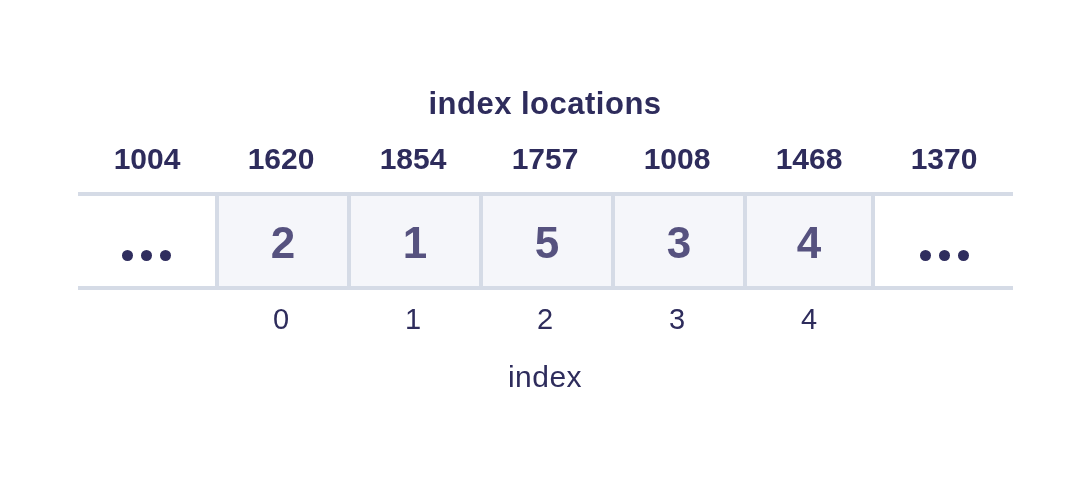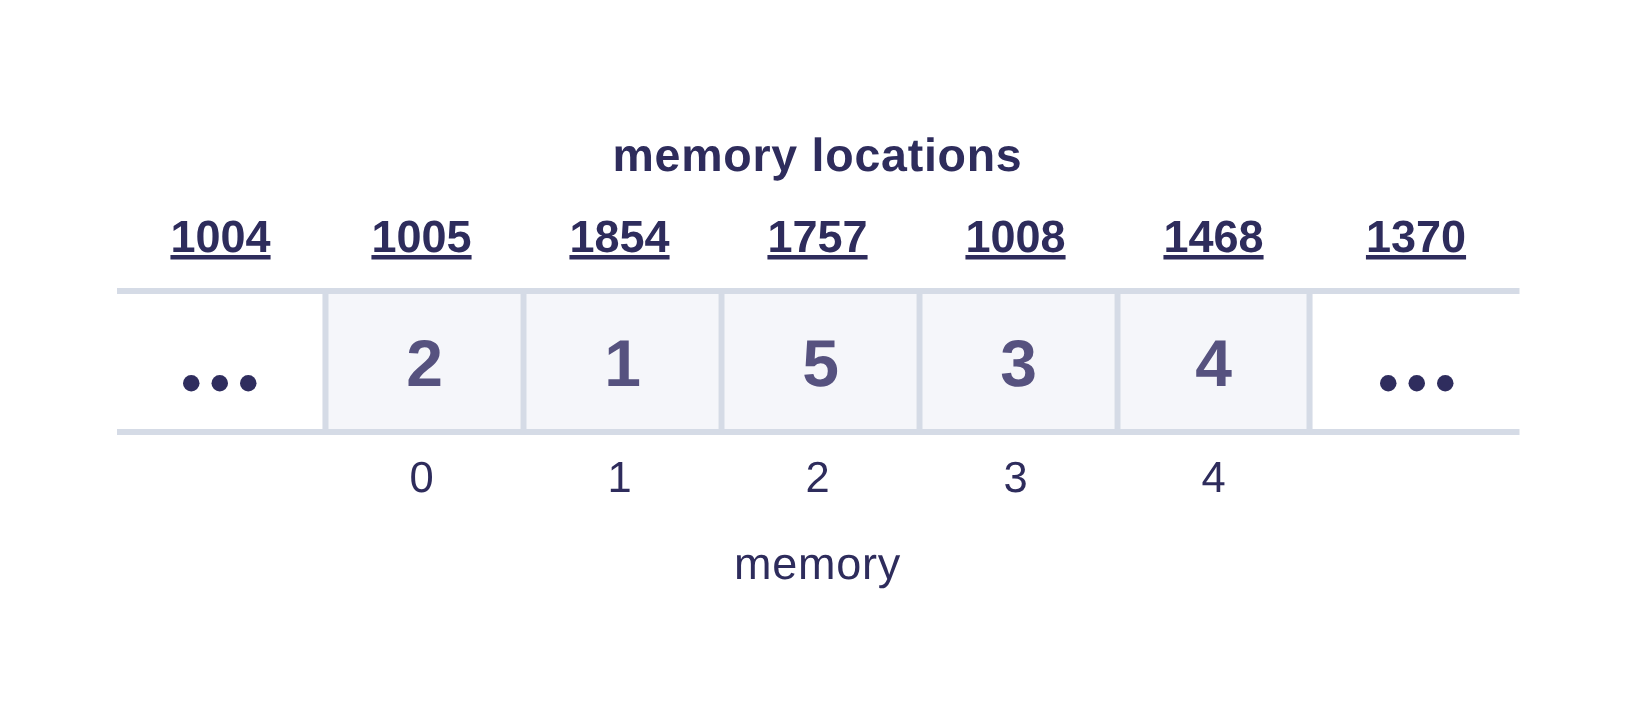--- a/index.html
+++ b/index.html
@@ -28,21 +28,20 @@
     color: #2e2c5c;
   }
   .addr {
     position: absolute;
     top: 142px;
     width: 140px;
     text-align: center;
     font-size: 30px;
     font-weight: 600;
     color: #2e2c5c;
-    text-decoration: underline;
   }
   .a0 { left:  77px; }
   .a1 { left: 211px; }
   .a2 { left: 343px; }
   .a3 { left: 475px; }
   .a4 { left: 607px; }
   .a5 { left: 739px; }
   .a6 { left: 874px; }
 
   .rail {
@@ -118,25 +117,25 @@
     font-weight: 500;
     letter-spacing: 0.5px;
     color: #2e2c5c;
   }
 </style>
 </head>
 <body>
 
 <div class="canvas">
 
-  <div class="title">memory locations</div>
+  <div class="title">index locations</div>
 
   <div class="addresses">
     <span class="addr a0">1004</span>
-    <span class="addr a1">1005</span>
+    <span class="addr a1">1620</span>
     <span class="addr a2">1854</span>
     <span class="addr a3">1757</span>
     <span class="addr a4">1008</span>
     <span class="addr a5">1468</span>
     <span class="addr a6">1370</span>
   </div>
 
   <div class="rail">
     <div class="ellipsis left" aria-label="...">
       <span class="dot"></span>
@@ -168,15 +167,15 @@
   </div>
 
   <div class="indices">
     <span class="idx i0">0</span>
     <span class="idx i1">1</span>
     <span class="idx i2">2</span>
     <span class="idx i3">3</span>
     <span class="idx i4">4</span>
   </div>
 
-  <div class="index-label">memory</div>
+  <div class="index-label">index</div>
 
 </div>
 
 </body></html>

